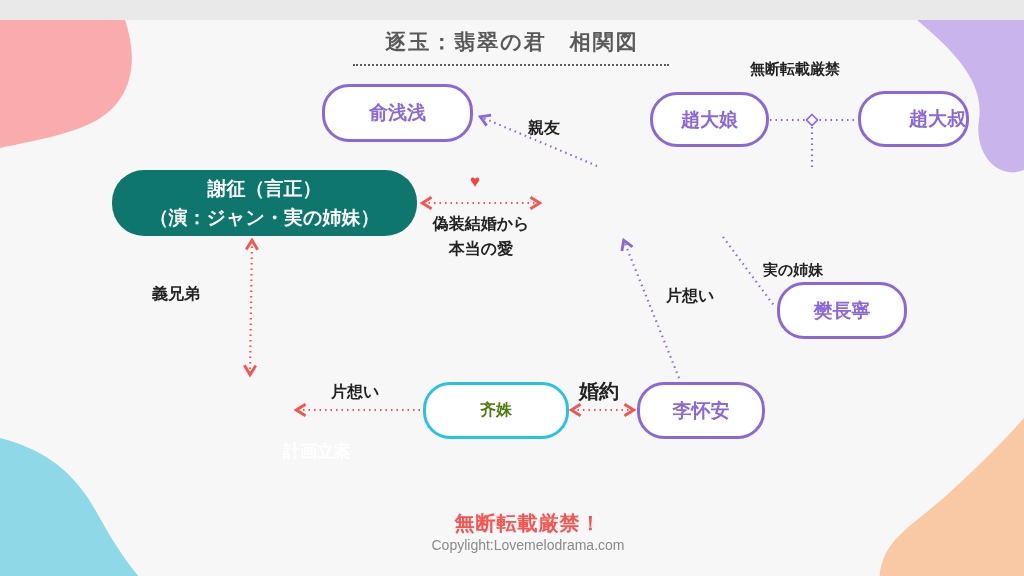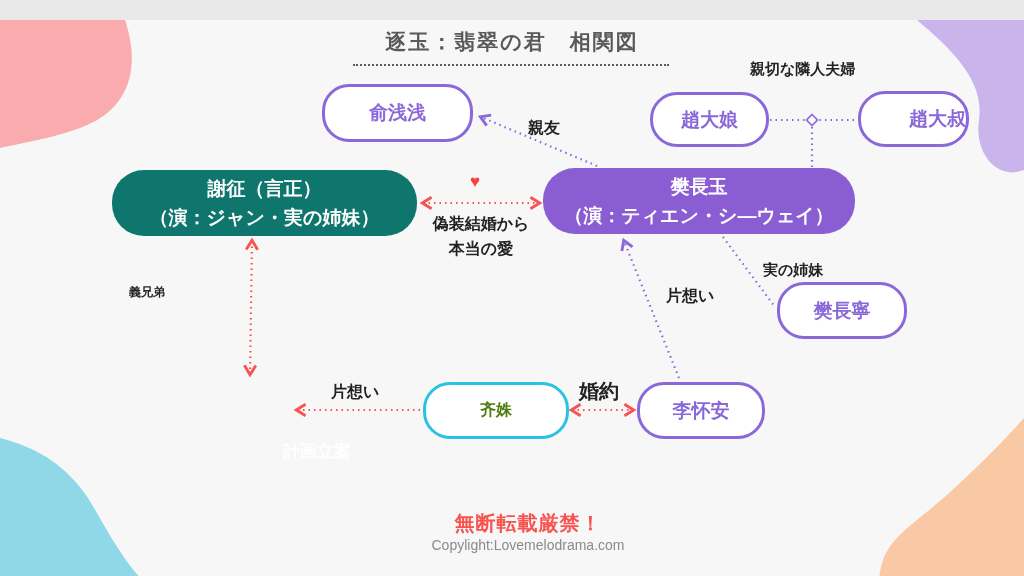--- a/index.html
+++ b/index.html
@@ -85,46 +85,42 @@
 
   <div class="node purple" style="left:858px;top:71px;width:111px;height:56px;align-items:flex-end;">
     <span>趙大叔</span>
   </div>
 
   <div class="node red-fill" style="left:112px;top:150px;width:305px;height:66px;">
     <span>謝征（言正）</span>
     <span>（演：ジャン・実の姉妹）</span>
   </div>
 
-  <div class="node purple-fill" style="left:543px;top:148px;width:312px;height:66px;">
-    <span>樊長玉</span>
-    <span>（演：ティエン・シ—ウェイ）</span>
-  </div>
 
   <div class="node purple" style="left:777px;top:262px;width:130px;height:57px;">
     <span>樊長寧</span>
   </div>
 
 
   <div class="node cyan" style="left:423px;top:362px;width:146px;height:57px;">
     <span>齐姝</span>
   </div>
 
   <div class="node purple" style="left:637px;top:362px;width:128px;height:57px;">
     <span>李怀安</span>
   </div>
 
-  <div class="edge-label" style="left:750px;top:40px;">親切な隣人夫婦</div>
+  <div class="edge-label" style="left:750px;top:40px;">無断転載厳禁</div>
   <div class="edge-label" style="left:528px;top:98px;font-size:16px;">親友</div>
   <div class="heart" style="left:470px;top:152px;">♥</div>
   <div class="edge-label center" style="left:401px;top:192px;width:160px;font-size:16px;line-height:1.55;">
     <div>偽装結婚から</div>
     <div>本当の愛</div>
   </div>
-  <div class="edge-label" style="left:129px;top:264px;font-size:12px;">義兄弟</div>
+  <div class="edge-label" style="left:152px;top:264px;font-size:16px;">義兄弟</div>
   <div class="edge-label" style="left:331px;top:362px;font-size:16px;">片想い</div>
   <div class="edge-label" style="left:579px;top:358px;font-size:20px;">婚約</div>
   <div class="edge-label" style="left:666px;top:266px;font-size:16px;">片想い</div>
   <div class="edge-label" style="left:763px;top:241px;">実の姉妹</div>
 
   <div class="hidden-text" style="left:283px;top:420px;">計画立案</div>
 
   <div class="footer-warning">無断転載厳禁！</div>
   <div class="footer-copy">Copylight:Lovemelodrama.com</div>
 

